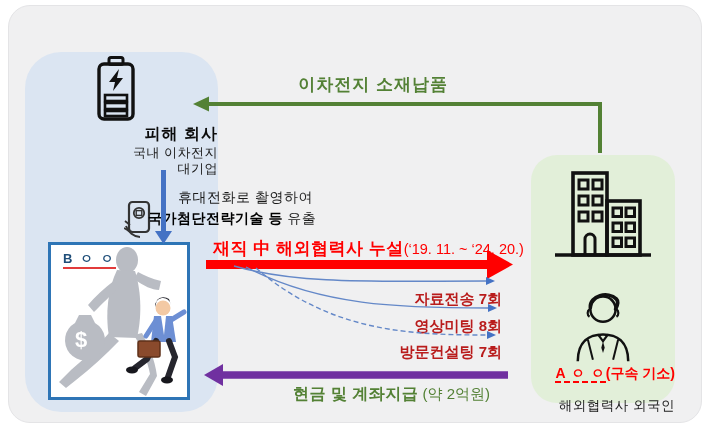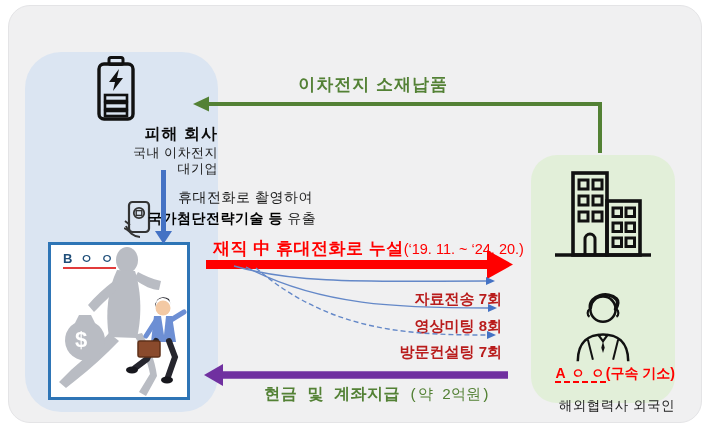--- a/index.html
+++ b/index.html
@@ -130,28 +130,28 @@
     <path d="M2 26 C4 32 10 37 16 37" fill="none" stroke="#333" stroke-width="2"></path>
     <path d="M1 21 L6 25 M0 28 L5 31" stroke="#333" stroke-width="1.8" fill="none"></path>
   </svg>
 
   <div class="abs center supply-label" style="left:252px;top:73px;width:196px;">이차전지 소재납품</div>
 
   <div class="abs center note" style="left:143px;top:189px;width:170px;">휴대전화로 촬영하여</div>
   <div class="abs center note" style="left:148px;top:210px;width:164px;"><b>국가첨단전략기술 등</b><span> 유출</span></div>
 
   <div class="abs center leak-label" style="left:213px;top:237px;width:302px;">
-    <span class="bold">재직 中 휴대전화로 누설</span><span class="period">(‘19. 11. ~ ‘24. 20.)</span>
+    <span class="bold">재직 中 해외협력사 누설</span><span class="period">(‘19. 11. ~ ‘24. 20.)</span>
   </div>
 
   <div class="abs channel-label" style="left:390px;top:290px;width:112px;">자료전송 7회</div>
   <div class="abs channel-label" style="left:390px;top:317px;width:112px;">영상미팅 8회</div>
   <div class="abs channel-label" style="left:378px;top:343px;width:124px;">방문컨설팅 7회</div>
 
-  <div class="abs center payment-label" style="left:250px;top:384px;width:240px;font-family:Liberation Mono, monospace;">
+  <div class="abs center payment-label" style="left:250px;top:384px;width:240px;">
     <span class="bold">현금 및 계좌지급</span><span class="tail"> (약 2억원)</span>
   </div>
 
   <svg class="overlay" width="710" height="428" viewBox="0 0 710 428">
 
     <g>
       <path d="M600 153 L600 104 L207 104" fill="none" stroke="#538135" stroke-width="4"></path>
       <polygon points="209,96.5 193,104 209,111.5" fill="#538135"></polygon>
     </g>
 

